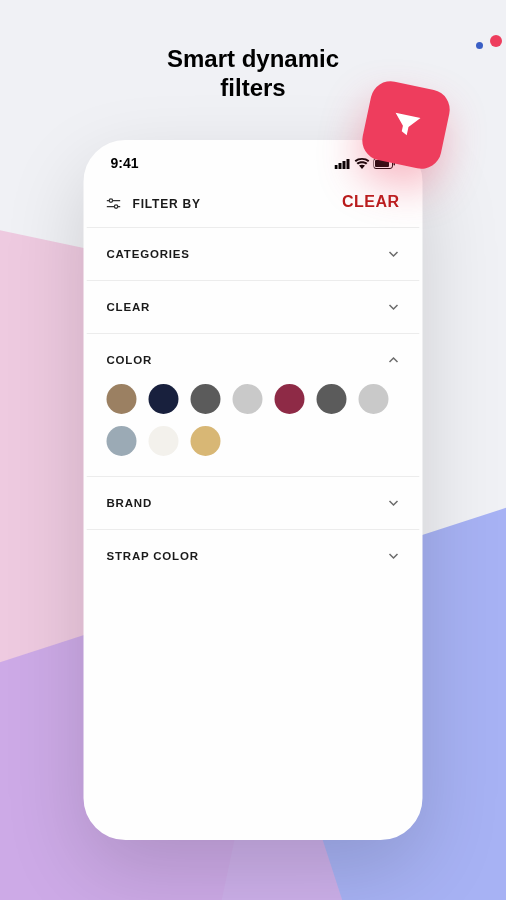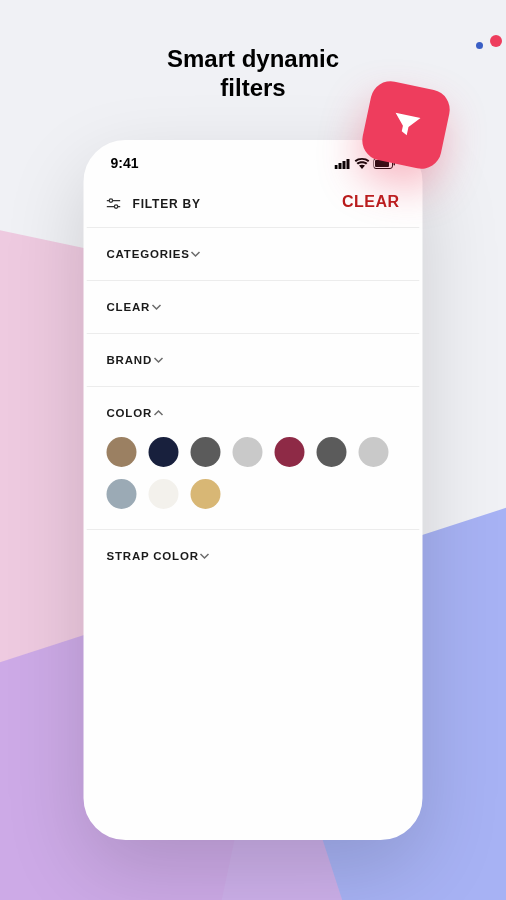--- a/index.html
+++ b/index.html
@@ -131,20 +131,21 @@
       font-weight: 600;
       color: #b91c1c;
       letter-spacing: 0.5px;
     }
     .filter-section {
       border-top: 1px solid #ececec;
       padding: 20px 20px;
     }
     .section-row {
       display: flex;
+      justify-content: space-between;
       align-items: center;
     }
     .section-label {
       font-size: 11.5px;
       font-weight: 700;
       letter-spacing: 0.8px;
       color: #1a1a1a;
     }
     .chevron { width: 12px; height: 12px; color: #6b6b6b; }
     .swatches {
@@ -223,29 +224,20 @@
       <span class="section-label">CATEGORIES</span>
       <svg class="chevron" viewBox="0 0 12 12">
           <path d="M2 4l4 4 4-4" stroke="currentColor" stroke-width="1.5" fill="none"></path>
         </svg>
     </div>
   </div>
 
   <div class="filter-section">
     <div class="section-row">
       <span class="section-label">CLEAR</span>
-      <svg class="chevron" viewBox="0 0 12 12">
-          <path d="M2 4l4 4 4-4" stroke="currentColor" stroke-width="1.5" fill="none"></path>
-        </svg>
-    </div>
-  </div>
-
-  <div class="filter-section">
-    <div class="section-row">
-      <span class="section-label">BRAND</span>
       <svg class="chevron" viewBox="0 0 12 12">
           <path d="M2 4l4 4 4-4" stroke="currentColor" stroke-width="1.5" fill="none"></path>
         </svg>
     </div>
   </div>
 
   <div class="filter-section">
     <div class="section-row">
       <span class="section-label">COLOR</span>
       <svg class="chevron" viewBox="0 0 12 12">
@@ -259,20 +251,29 @@
       <div class="swatch" style="background:#c9c9c9"></div>
       <div class="swatch" style="background:#8e2a46"></div>
       <div class="swatch" style="background:#5b5b5b"></div>
       <div class="swatch" style="background:#c9c9c9"></div>
       <div class="swatch" style="background:#9baab5"></div>
       <div class="swatch" style="background:#f3f1ec"></div>
       <div class="swatch" style="background:#d8b775"></div>
     </div>
   </div>
 
+  <div class="filter-section">
+    <div class="section-row">
+      <span class="section-label">BRAND</span>
+      <svg class="chevron" viewBox="0 0 12 12">
+          <path d="M2 4l4 4 4-4" stroke="currentColor" stroke-width="1.5" fill="none"></path>
+        </svg>
+    </div>
+  </div>
+
 
 
 
   <div class="filter-section">
     <div class="section-row">
       <span class="section-label">STRAP COLOR</span>
       <svg class="chevron" viewBox="0 0 12 12">
           <path d="M2 4l4 4 4-4" stroke="currentColor" stroke-width="1.5" fill="none"></path>
         </svg>
     </div>

